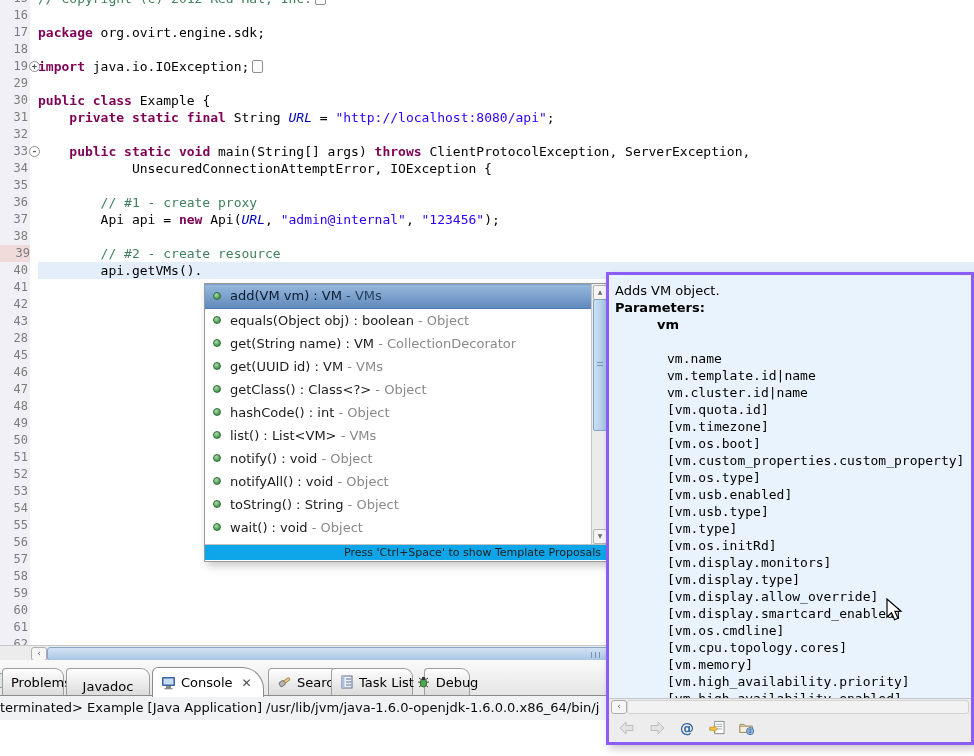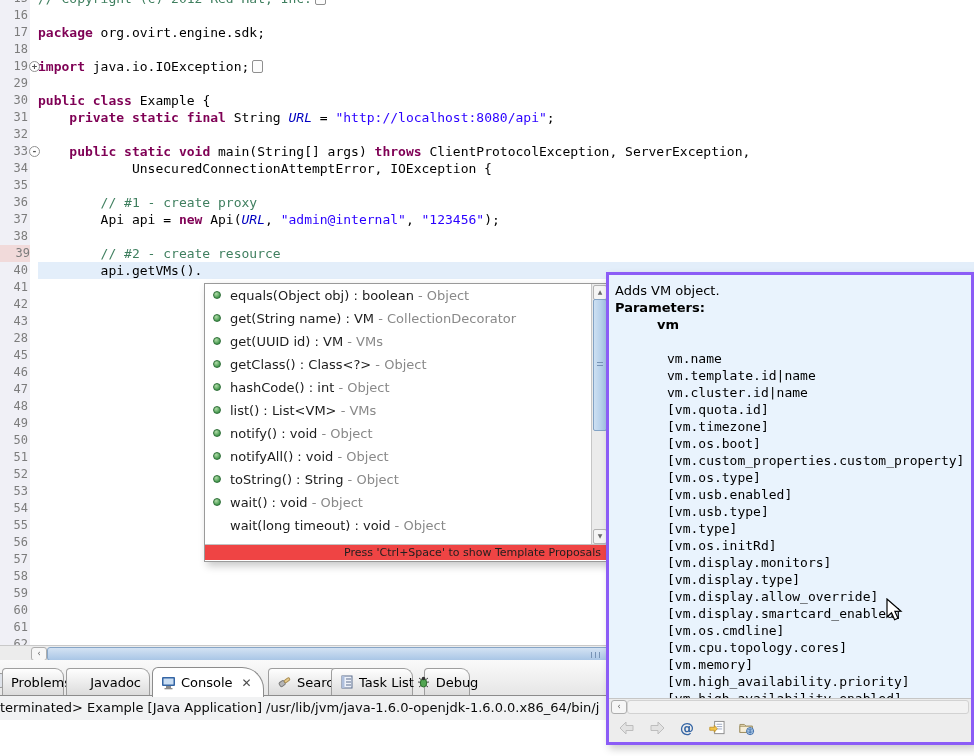--- a/index.html
+++ b/index.html
@@ -66,21 +66,21 @@
   .origin{color:#898989;}
   .pitem.sel .origin{color:#27405e;}
   .pscroll{position:absolute;right:0;top:0;width:15px;height:260px;background:#ebebeb;
            border-left:1px solid #c6c6c6;box-sizing:border-box;}
   .ps-btn{position:absolute;left:1px;width:12px;height:13px;background:#f5f5f5;border:1px solid #b3b3b3;
           border-radius:2px;color:#6a6a6a;font:6px/12px "DejaVu Sans",sans-serif;text-align:center;}
   .ps-thumb{position:absolute;left:1px;top:15px;width:12px;height:130px;
             background:linear-gradient(90deg,#cde0f2,#a5c4e5);border:1px solid #83a3c5;border-radius:2px;}
   .ps-grip{position:absolute;left:3px;top:62px;width:6px;height:5px;
            background:repeating-linear-gradient(#7793b5 0 1px,transparent 1px 3px);}
-  .pfooter{position:absolute;left:0;top:260px;width:401px;height:16px;background:#ef4444;
+  .pfooter{position:absolute;left:0;top:260px;width:401px;height:16px;background:#0ea5e9;
            border-top:1px solid #c2c2c2;font:11px/15px "DejaVu Sans",sans-serif;color:#1f1f1f;
            text-align:right;box-sizing:border-box;padding-right:5px;}
   
   .docpanel{position:absolute;left:606px;top:272px;width:368px;height:473px;background:#e9f3fd;
             border:3px solid #8b5cf6;box-sizing:border-box;z-index:11;box-shadow:3px 4px 8px rgba(0,0,0,.2);}
   .doc-content{position:absolute;left:0;top:0;right:0;bottom:44px;overflow:hidden;padding:7px 0 0 6px;}
   .doc-line{font:13px/17px "DejaVu Sans",sans-serif;color:#000;white-space:nowrap;}
   .doc-line.b{font-weight:bold;}
   .doc-line.ind{padding-left:42px;}
   .doc-blank{height:17px;}
@@ -274,21 +274,21 @@
     </div>
 </div>
 
 <div class="bottom">
   <div class="tabbar">
     <div class="problems-sliver"></div>
     <div>
         <div class="tab" style="left: 2px; width: 62px;">
           <span>Problems</span>
         </div>
-        <div class="tab" style="left: 66px; width: 84px;">
+        <div class="tab" style="left: 66px; width: 84px; flex-direction: column;">
           <span class="ticon">
             <span class="at-glyph"></span>
           </span>
           <span>Javadoc</span>
         </div>
         <div class="tab active" style="left: 152px; width: 112px;">
           <span class="ticon">
             <svg width="15" height="14" viewBox="0 0 15 14">
               <rect x="1" y="1" width="13" height="9" rx="1" fill="#3465a4"></rect>
               <rect x="2.5" y="2.5" width="10" height="6" fill="#c9ddf2"></rect>
@@ -339,20 +339,21 @@
           </span>
           <span>Debug</span>
         </div>
       </div>
   </div>
   <div class="console-label">terminated&gt; Example [Java Application] /usr/lib/jvm/java-1.6.0-openjdk-1.6.0.0.x86_64/bin/j</div>
 </div>
 
 <div class="popup">
   <div class="plist">
+      <div class="pitem sel"><span class="dot"></span><span>add(VM vm) : VM</span><span class="origin"> - VMs</span></div>
       <div class="pitem"><span class="dot"></span><span>equals(Object obj) : boolean</span><span class="origin"> - Object</span></div>
       <div class="pitem"><span class="dot"></span><span>get(String name) : VM</span><span class="origin"> - CollectionDecorator</span></div>
       <div class="pitem"><span class="dot"></span><span>get(UUID id) : VM</span><span class="origin"> - VMs</span></div>
       <div class="pitem"><span class="dot"></span><span>getClass() : Class&lt;?&gt;</span><span class="origin"> - Object</span></div>
       <div class="pitem"><span class="dot"></span><span>hashCode() : int</span><span class="origin"> - Object</span></div>
       <div class="pitem"><span class="dot"></span><span>list() : List&lt;VM&gt;</span><span class="origin"> - VMs</span></div>
       <div class="pitem"><span class="dot"></span><span>notify() : void</span><span class="origin"> - Object</span></div>
       <div class="pitem"><span class="dot"></span><span>notifyAll() : void</span><span class="origin"> - Object</span></div>
       <div class="pitem"><span class="dot"></span><span>toString() : String</span><span class="origin"> - Object</span></div>
       <div class="pitem"><span class="dot"></span><span>wait() : void</span><span class="origin"> - Object</span></div>

